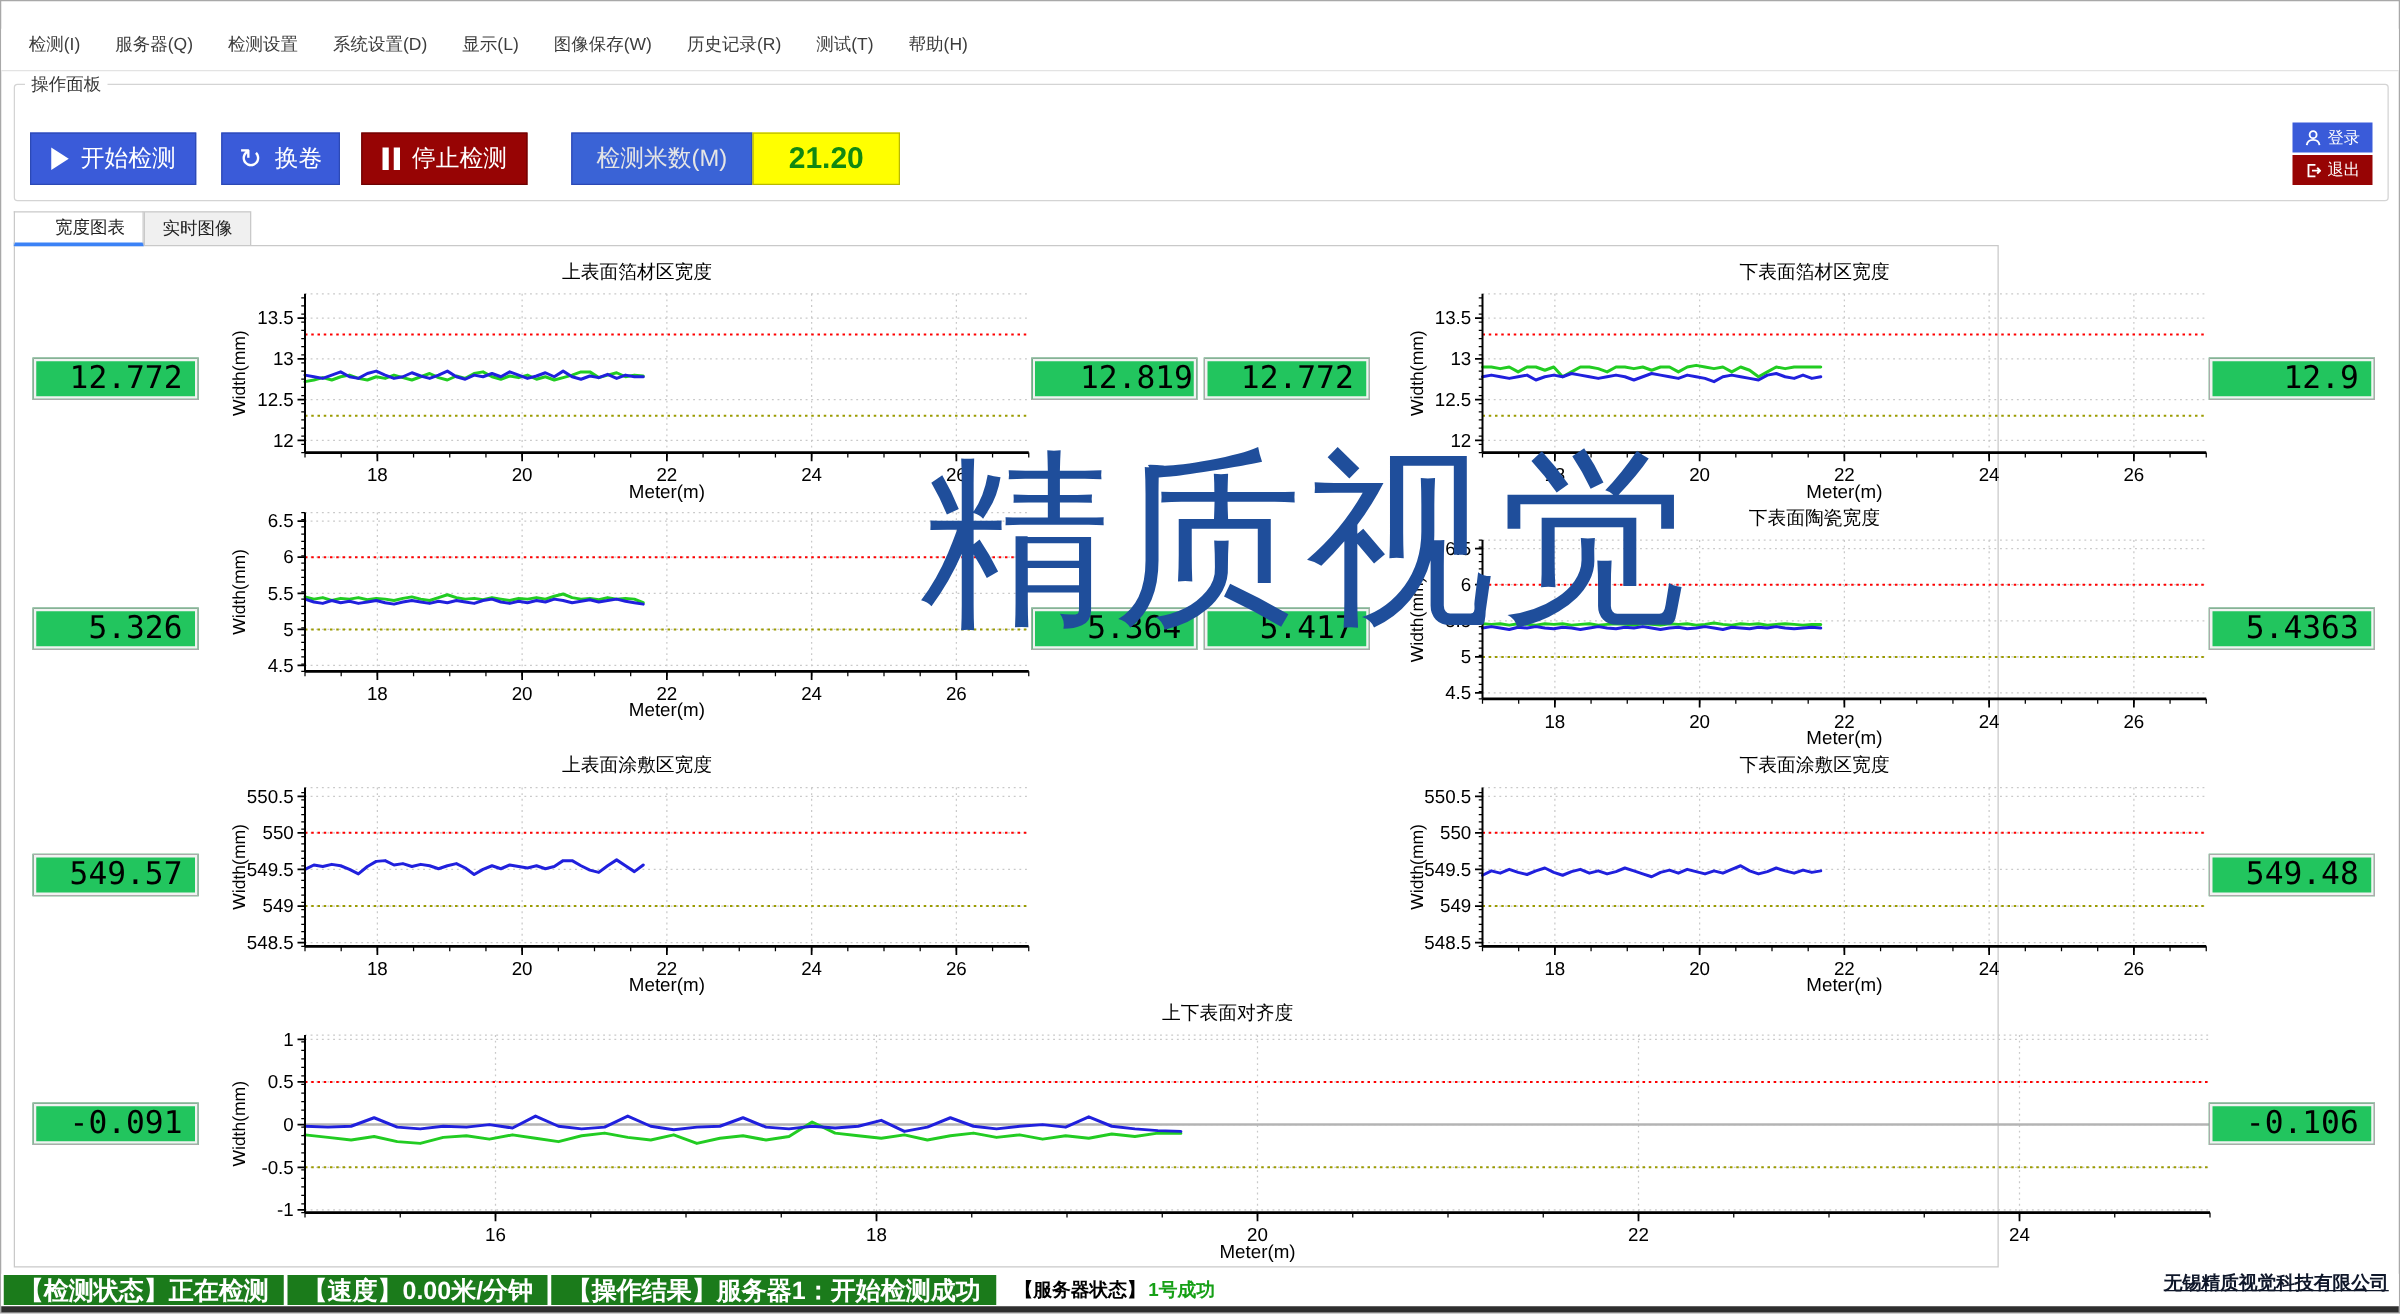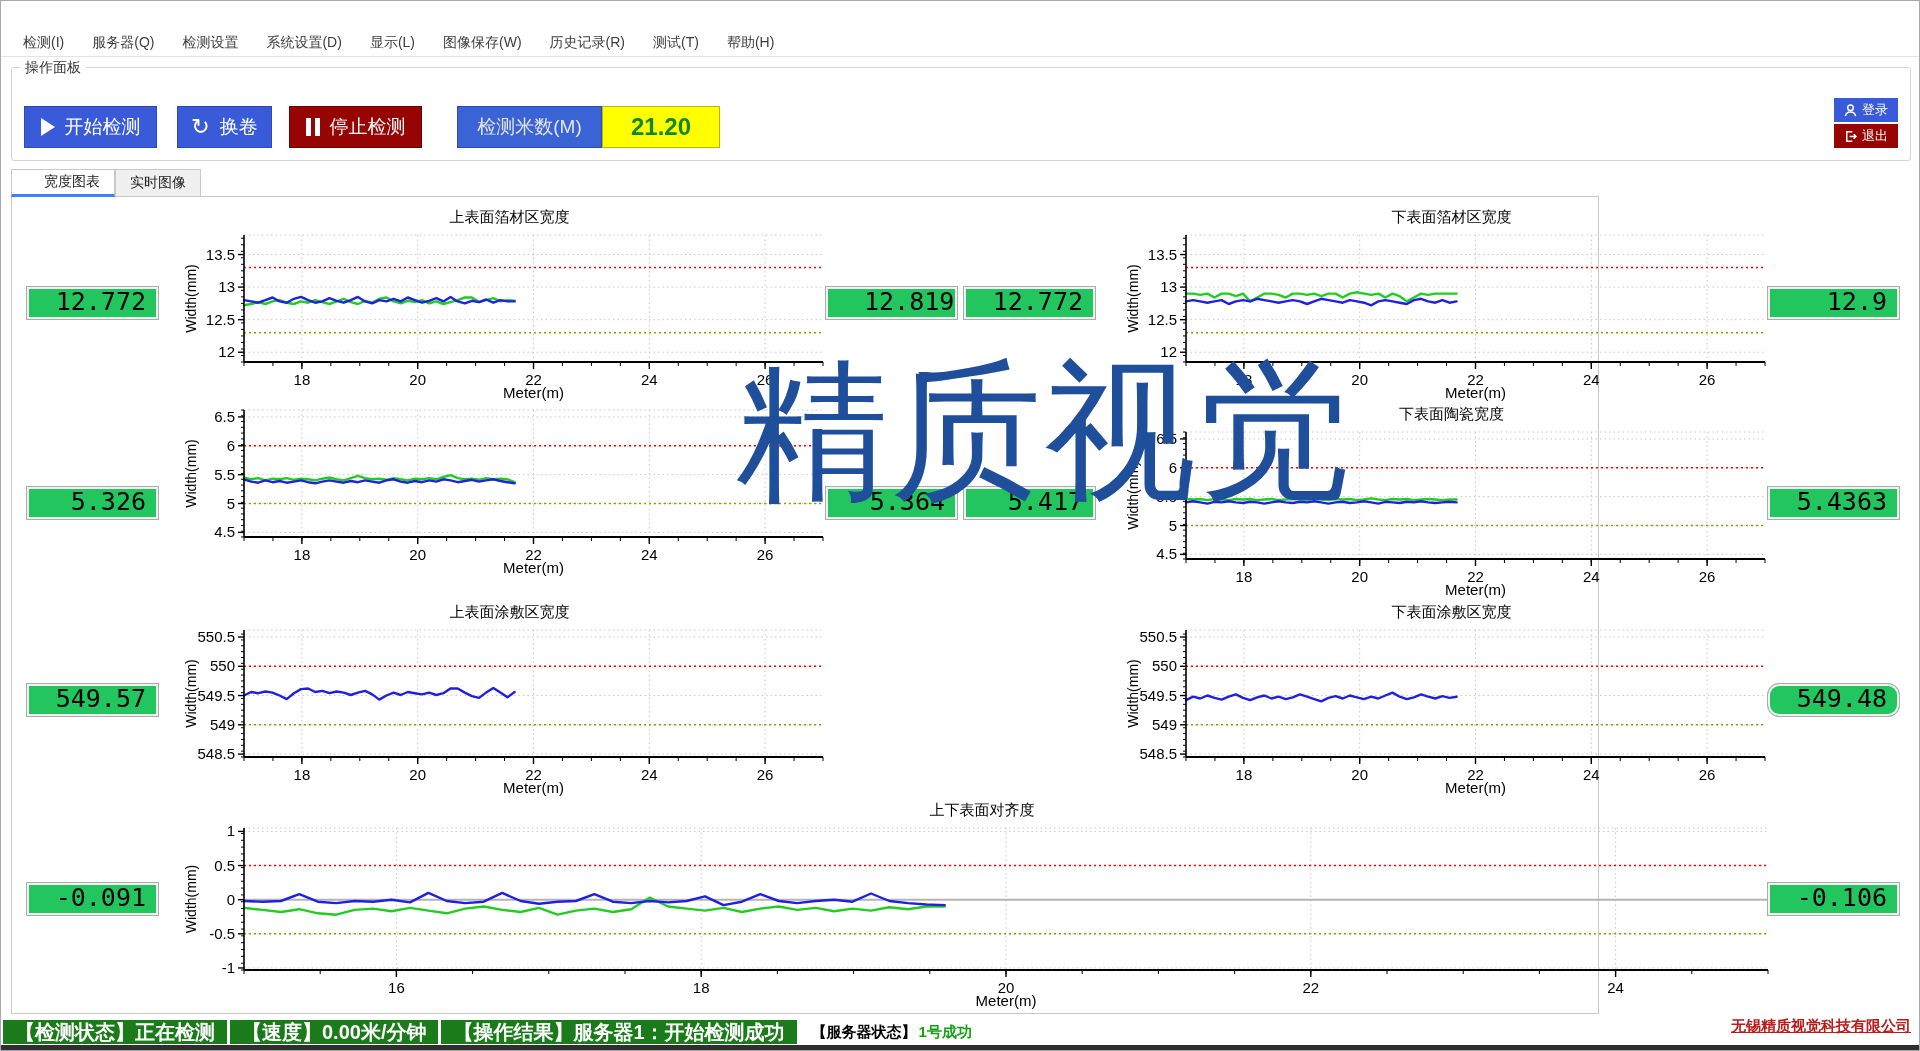--- a/index.html
+++ b/index.html
@@ -7,21 +7,21 @@
   #app { position:relative; width:1920px; height:1051px; background:#fff; border:1px solid #a8a8a8; }
 
   
   #titlebar { position:absolute; left:0; top:0; width:100%; height:22px; background:#fff; }
   #app-icon { position:absolute; left:6px; top:3px; width:16px; height:16px; }
   #window-title { position:absolute; left:28px; top:3px; font-size:13px; color:#333; }
   .win-btn { position:absolute; top:0; width:34px; height:22px; text-align:center; line-height:22px; font-size:13px; color:#666; cursor:default; }
   #btn-min { right:76px; } #btn-max { right:40px; } #btn-close { right:4px; }
 
   
-  #menubar { position:absolute; left:0; top:22px; width:100%; height:34px; background:#fff; border-bottom:1px solid #e3e3e3; display:flex; align-items:flex-end; padding-left:8px; }
+  #menubar { position:absolute; left:0; top:22px; width:100%; height:34px; background:#fff; border-bottom:1px solid #e3e3e3; display:flex; align-items:flex-start; padding-left:8px; }
   .menu-item { font-size:14px; color:#3c3c3c; padding:4px 14px; }
 
   
   #op-panel { position:absolute; left:10px; top:66px; width:1900px; height:94px; border:1px solid #d4d4d4; border-radius:3px; }
   #op-panel-label { position:absolute; left:8px; top:-9px; background:#fff; padding:0 5px; font-size:14px; color:#333; }
   .big-btn { position:absolute; top:38px; height:42px; color:#fff; font-size:19px; display:flex; align-items:center; justify-content:center; gap:10px; border:1px solid #2c49b5; }
   #btn-start { left:12px; width:133px; background:#3a5bd9; }
   #btn-roll { left:165px; width:95px; background:#3a5bd9; }
   #btn-stop { left:277px; width:133px; background:#970404; border-color:#6d0202; }
   .play-tri { width:0; height:0; border-left:14px solid #fff; border-top:9px solid transparent; border-bottom:9px solid transparent; }
@@ -48,33 +48,33 @@
   #c3 { left:170px; top:205px; width:655px; height:197px; }
   #c4 { left:1112px; top:205px; width:655px; height:197px; }
   #c5 { left:170px; top:403px; width:655px; height:197px; }
   #c6 { left:1112px; top:403px; width:655px; height:197px; }
   #c7 { left:170px; top:601px; width:1600px; height:212px; }
 
   
   .lcd { position:absolute; width:133px; height:34px; background:#22c55e; border:1px solid #ababab; box-shadow:inset 0 0 0 2px #f2f2f2; font-family:"DejaVu Sans Mono","Liberation Mono",monospace; font-size:25px; color:#000; text-align:right; padding-right:12px; line-height:30px; }
   #d1 { left:14px;  top:89px; }  #d2 { left:813px; top:89px;padding-left:38px; }  #d3 { left:951px; top:89px; }  #d4 { left:1755px; top:89px; }
   #d5 { left:14px;  top:289px; } #d6 { left:813px; top:289px; } #d7 { left:951px; top:289px; } #d8 { left:1755px; top:289px; }
-  #d9 { left:14px;  top:486px; } #d10 { left:1755px; top:486px;border-radius:12px; }
+  #d9 { left:14px;  top:486px; } #d10 { left:1755px; top:486px; }
   #d11 { left:14px; top:685px; } #d12 { left:1755px; top:685px; }
 
   
   #watermark { position:absolute; left:735px; top:330px; font-size:152px; color:#1f4e9b; letter-spacing:2px; white-space:nowrap; pointer-events:none; z-index:5; font-weight:500; }
 
   
   #statusbar { position:absolute; left:0; bottom:5px; width:100%; height:26px; background:#fff; display:flex; align-items:center; gap:3px; padding-left:2px; }
   .chip { height:24px; background:#1b7b1b; color:#fff; font-size:20px; font-weight:bold; display:flex; align-items:center; padding:0 12px; }
   #server-chip { background:#fff; font-weight:bold; font-size:15px; padding:0 12px; display:flex; align-items:center; gap:2px; }
   #server-chip .lbl { color:#000; }
   #server-chip .val { color:#16a016; }
-  #company-link { position:absolute; right:8px; bottom:9px; font-size:15px; font-weight:bold; color:#b91c1c; text-decoration:underline; }
+  #company-link { position:absolute; right:8px; bottom:9px; font-size:15px; font-weight:bold; color:#0f172a; text-decoration:underline; }
   #bottom-strip { position:absolute; left:0; bottom:0; width:100%; height:5px; background:#2f2f2f; }
 </style>
 </head>
 <body>
 
 <div id="app">
 
 
   <div id="menubar">
     <span class="menu-item">检测(I)</span>

